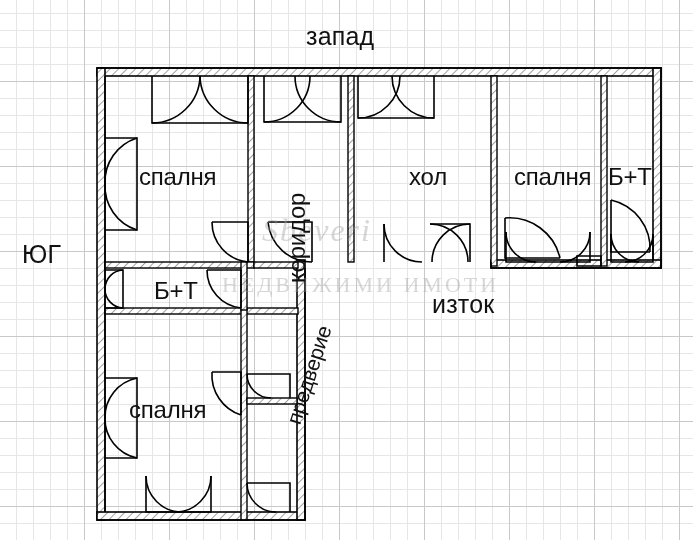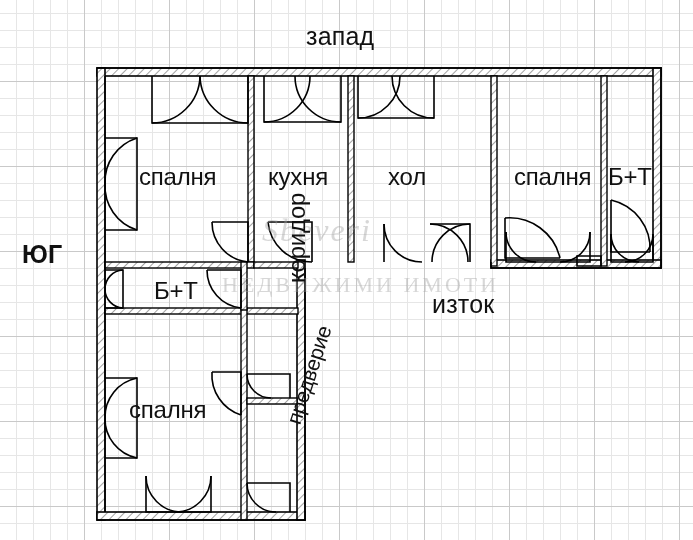--- a/index.html
+++ b/index.html
@@ -193,29 +193,28 @@
       <path d="M247 483 L290 483 L290 512"></path>
       <path d="M247 483 A29 29 0 0 0 276 512"></path>
     </g>
   </svg>
 
   <div class="watermark wm-script" style="left:262px; top:212px;">Sbeveri</div>
   <div class="watermark wm-sub" style="left:222px; top:272px;text-align:right;">НЕДВИЖИМИ ИМОТИ</div>
 
   <div class="compass-label" style="left:306px; top:22px;">запад</div>
 
-  <div class="compass-label" style="left:22px; top:240px;font-weight:bold;">ЮГ</div>
+  <div class="compass-label" style="left:22px; top:240px;">ЮГ</div>
 
   <div class="compass-label" style="left:432px; top:290px;">изток</div>
 
   <div class="room-label" style="left:139px; top:163px;">спалня</div>
 
-  <div class="room-label" style="left:268px; top:163px;">кухня</div>
-
-  <div class="room-label" style="left:388px; top:163px;">хол</div>
+
+  <div class="room-label" style="left:409px; top:163px;">хол</div>
 
   <div class="room-label" style="left:514px; top:163px;">спалня</div>
 
   <div class="room-label" style="left:608px; top:163px;">Б+Т</div>
 
   <div class="room-label" style="left:154px; top:277px;">Б+Т</div>
 
   <div class="room-label" style="left:129px; top:396px;">спалня</div>
 
   <div class="room-label vertical" style="left:283px; top:283px; transform: rotate(-90deg); transform-origin: left top;">коридор</div>

